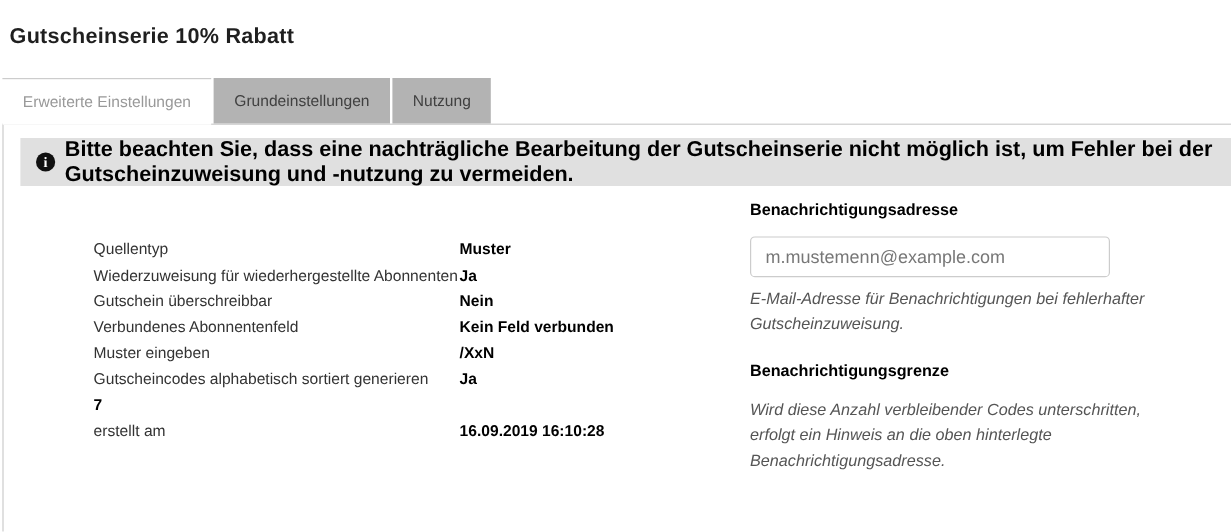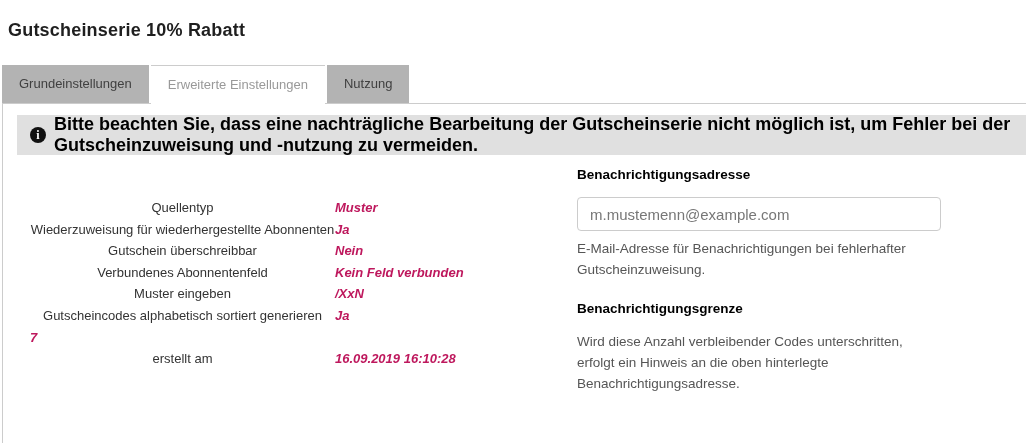--- a/index.html
+++ b/index.html
@@ -79,79 +79,78 @@
     margin-left: 8px;
     font-size: 18px;
     font-weight: bold;
     color: #000000;
   }
   .content {
     display: flex;
     align-items: flex-start;
   }
   .details {
-    margin: 42px 0 0 27px;
+    margin: 42px 0 0 75px;
     width: 547px;
     flex: 0 0 auto;
-    text-align: center;
   }
   .detail-row {
     display: flex;
     line-height: 21.6px;
     font-size: 13px;
   }
   .detail-label {
     width: 305px;
     color: #333333;
     flex: 0 0 305px;
   }
   .detail-value {
     font-weight: bold;
-    color: #be185d;
-    font-style: italic;
+    color: #000000;
   }
   .form-col {
     margin-top: 12px;
     width: 352px;
     flex: 0 0 352px;
   }
   .field-label {
     margin: 0 0 15px 0;
     font-size: 13.5px;
     font-weight: bold;
     color: #000000;
   }
   .field-group2 { margin-top: 21px; }
   .text-input {
-    width: 364px;
+    width: 300px;
     height: 33px;
     border: 1px solid #cccccc;
     border-radius: 4px;
     padding: 16px 12px;
     font-family: "Liberation Sans", sans-serif;
     font-size: 15px;
     color: #777777;
     background: #ffffff;
     outline: none;
   }
   .field-help {
     margin-top: 7px;
     font-size: 13.5px;
+    font-style: italic;
     color: #555555;
     line-height: 21px;
   }
 </style>
 </head>
 <body>
 
 <h1 class="page-title">Gutscheinserie 10% Rabatt</h1>
 
 <div class="tabbar">
+  <div class="tab active">Erweiterte Einstellungen</div>
   <div class="tab">Grundeinstellungen</div>
-  <div class="tab active">Erweiterte Einstellungen</div>
   <div class="tab">Nutzung</div>
 </div>
 
 <div class="panel">
 
   <div class="banner">
     <span class="info-icon">i</span>
     <span class="banner-text">Bitte beachten Sie, dass eine nachträgliche Bearbeitung der Gutscheinserie nicht möglich ist, um Fehler bei der Gutscheinzuweisung und -nutzung zu vermeiden.</span>
   </div>
 

